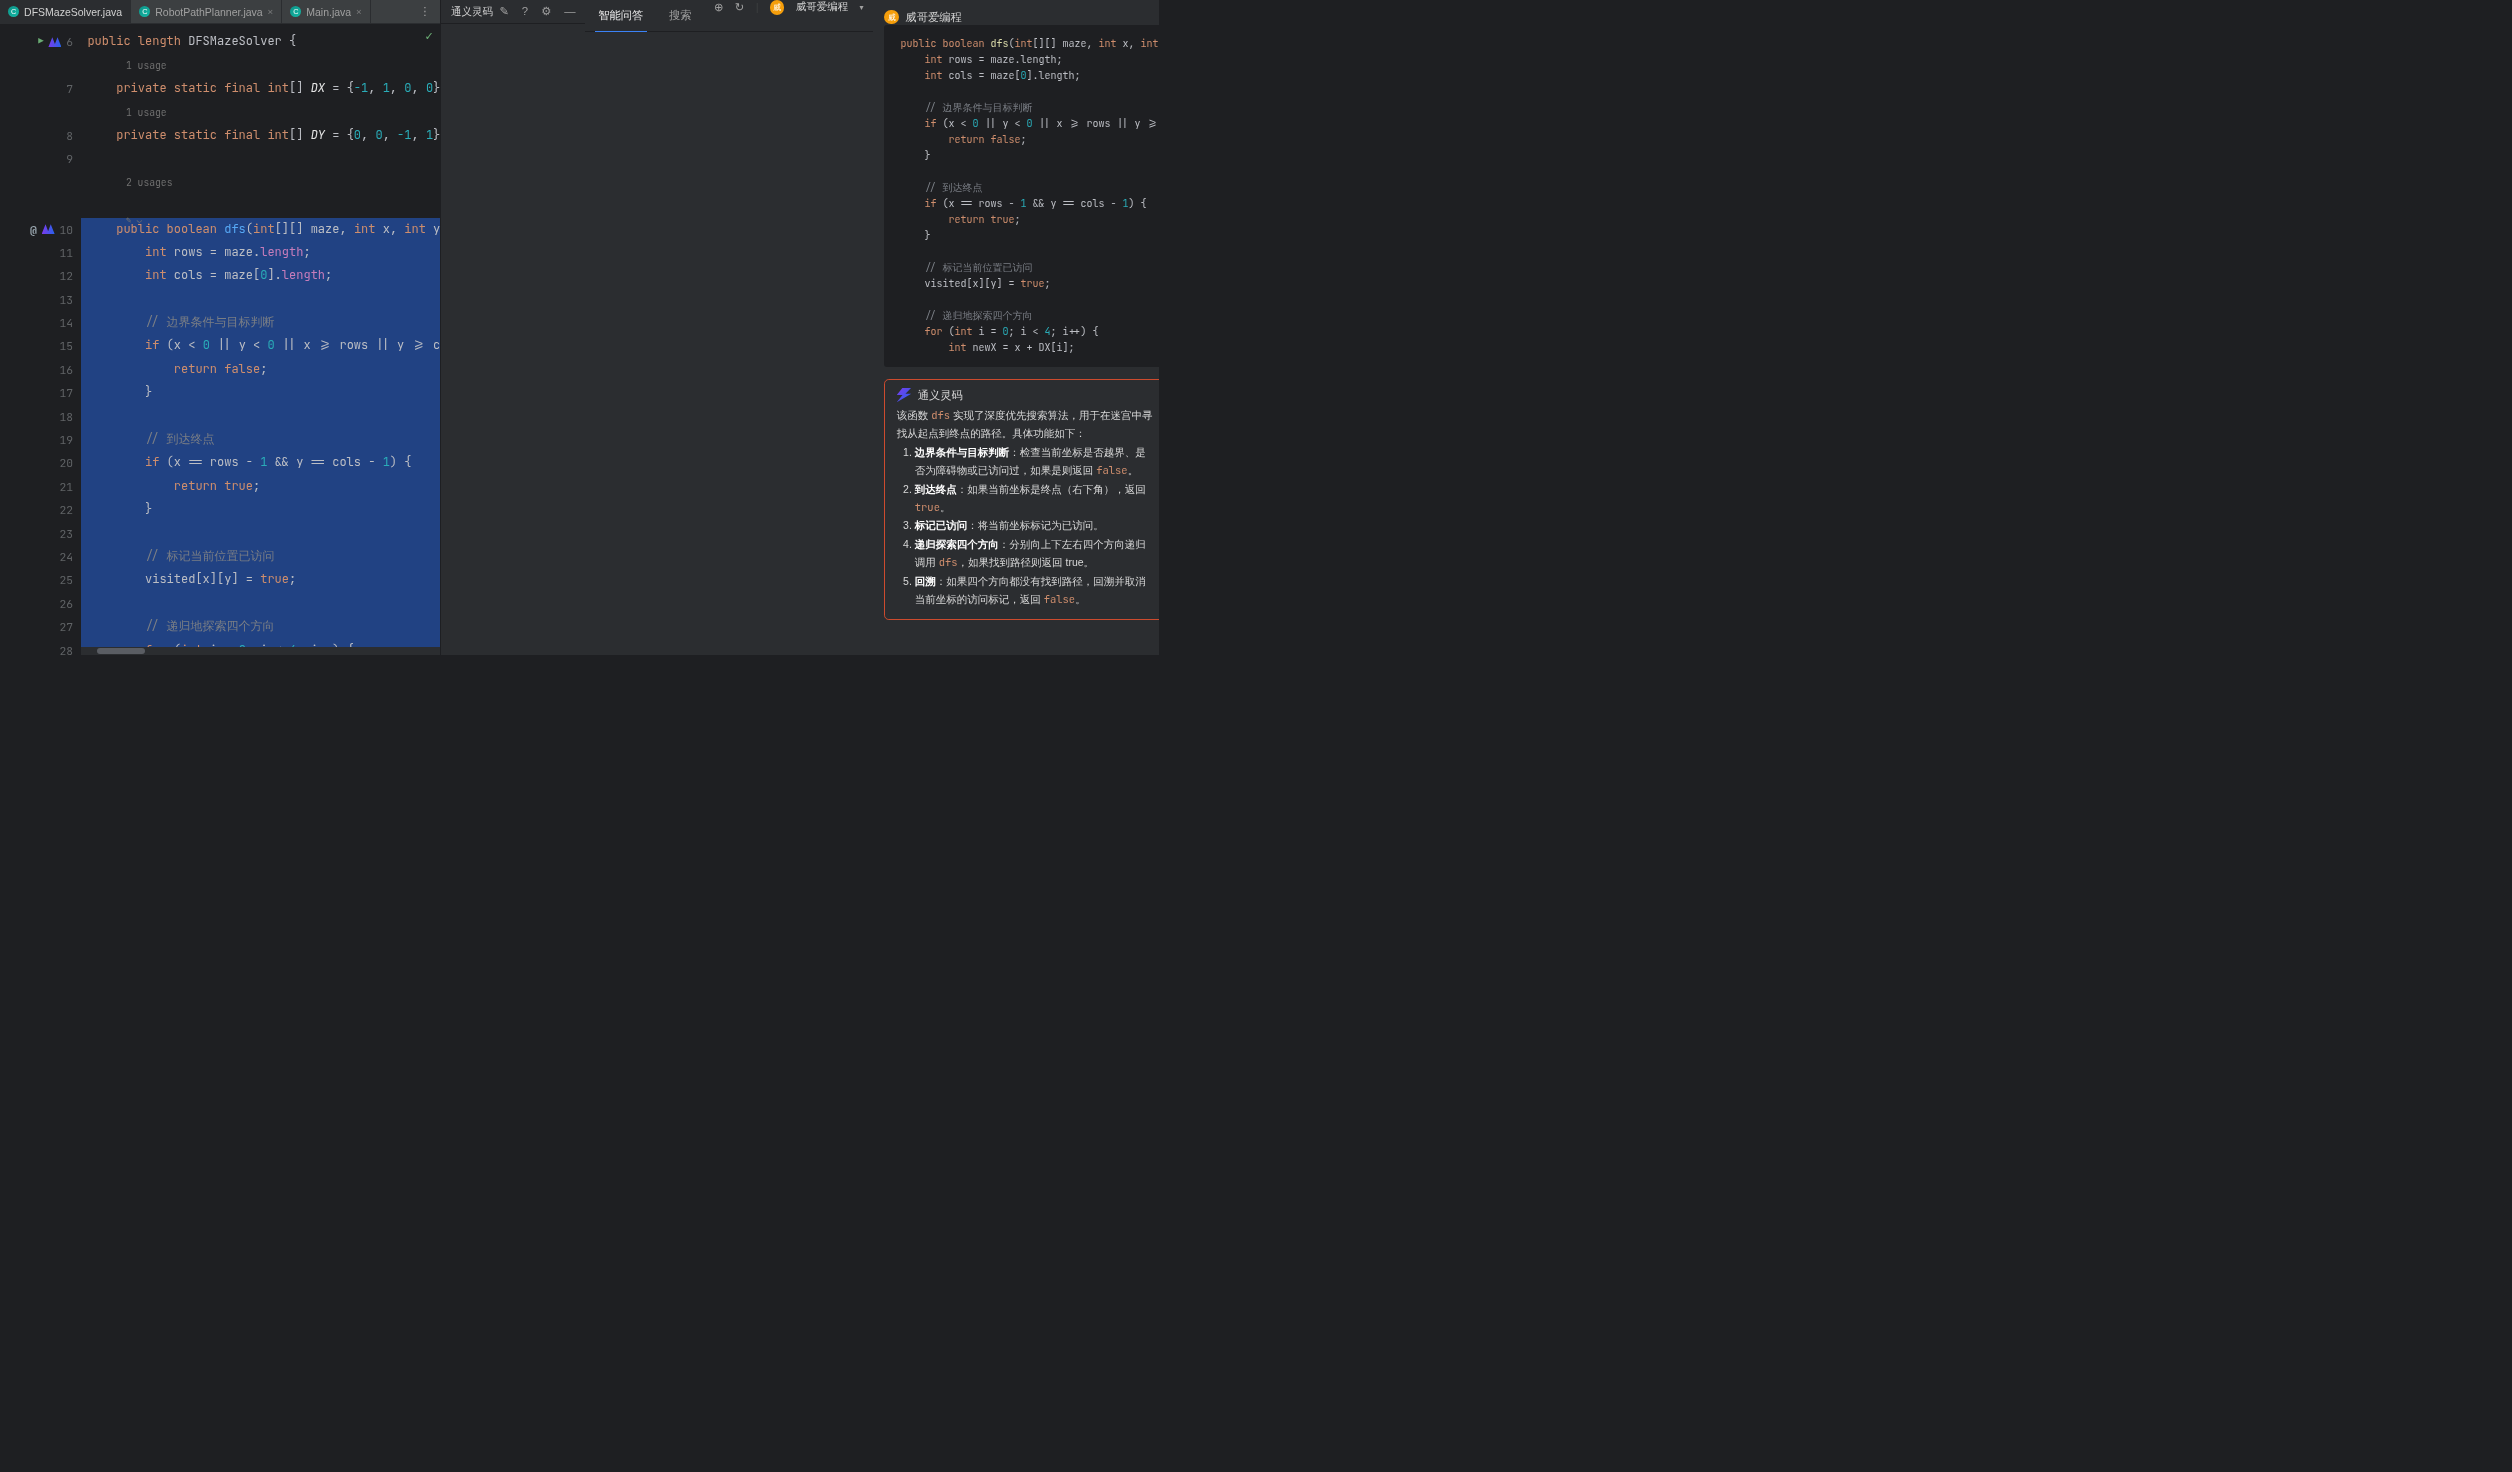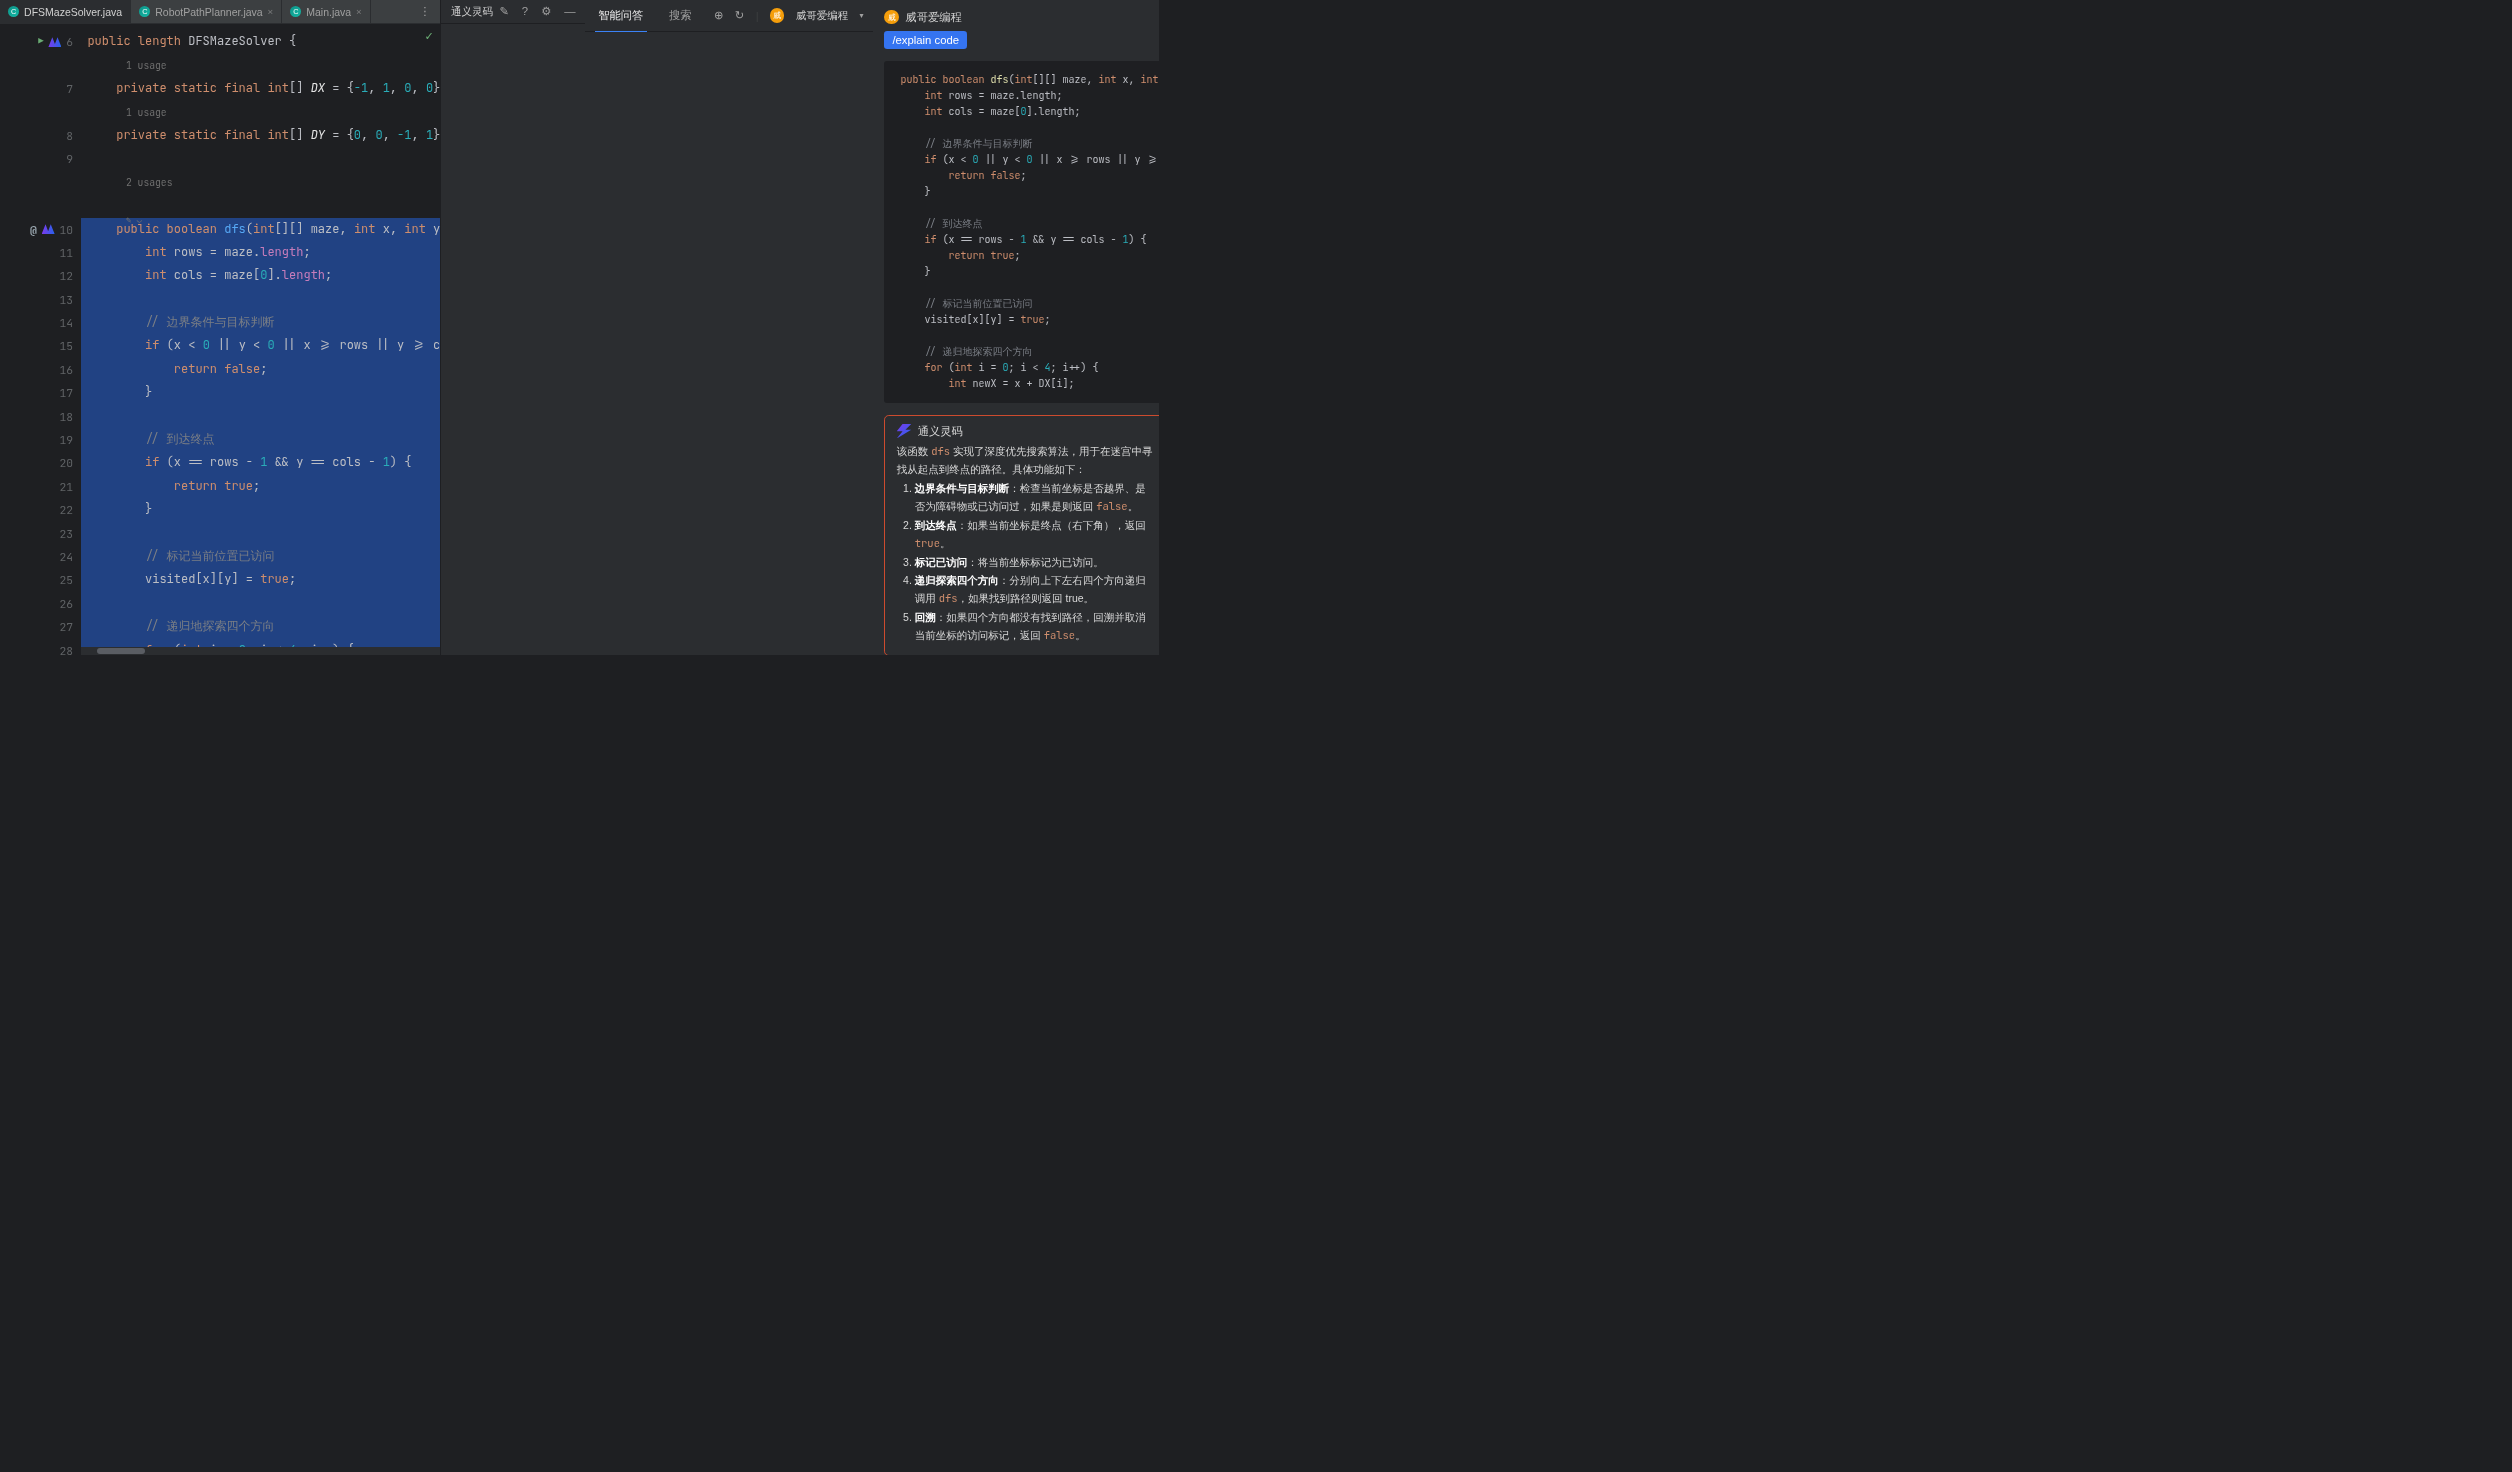--- a/index.html
+++ b/index.html
@@ -41,21 +41,21 @@
   .br { color: #bcbec4; }
   .check { position: absolute; right: 6.4px; top: 6.4px; color: #6aab73; font-size: 11.3px; }
   .h-scroll { position:absolute; bottom:0; left:81px; right:0; height:8px; background:#2b2d30; }
   .h-thumb { position:absolute; left:16px; width:48px; height:6.4px; top:0.8px; background:#5a5d63; border-radius:3.2px; }
 
   .chat-pane { flex: 1; background: #2b2d30; display: flex; flex-direction: row; border-left: 0.8px solid #1e1f22; }
   .chat-titlebar { height: 24px; display: flex; align-items: center; padding: 0 9.7px; gap: 6.4px; border-bottom: 0.8px solid #1e1f22; }
   .chat-title { color: #d1d1d1; font-size: 10.5px; }
   .titlebar-icons { margin-left: auto; display: flex; gap: 13px; color: #a0a0a0; }
   .tb-icon { cursor: pointer; }
-  .chat-tabrow { height: 32px; display: flex; align-items: center; padding: 0 9.7px; gap: 19.3px; border-bottom: 0.8px solid #1e1f22; }
+  .chat-tabrow { height: 32px; display: flex; align-items: flex-start; padding: 0 9.7px; gap: 19.3px; border-bottom: 0.8px solid #1e1f22; }
   .chat-tab { color: #a0a0a0; padding: 8px 3.2px; font-size: 11.3px; }
   .chat-tab.active { color: #e8e8e8; border-bottom: 1.6px solid #3b82f6; }
   .tabrow-right { margin-left: auto; display: flex; gap: 11.3px; align-items: center; color: #a0a0a0; }
   .avatar { width: 14.5px; height: 14.5px; border-radius: 50%; background: #f59e0b; color: #fff; font-size: 8px; display:flex; align-items:center; justify-content:center; }
   .user-label { color: #d1d1d1; font-size: 10.5px; }
   .chev { font-size: 8px; color: #a0a0a0; }
 
   .chat-scroll { flex: 1; overflow: auto; padding: 9.7px 11.3px 6.4px; }
   .msg-header { display:flex; align-items:center; gap:6.4px; color:#d1d1d1; font-size:11.3px; }
   .msg-time { margin-left:auto; color:#8a8d92; font-size:10.5px; }
@@ -239,21 +239,20 @@
       <span class="chev">▾</span>
     </div>
   </div>
 
   <div class="chat-scroll">
     <div class="msg-header">
       <span class="avatar">威</span>
       <span>威哥爱编程</span>
       <span class="msg-time">今天 14:55</span>
     </div>
-    <div><span class="cmd-chip">/explain code</span></div>
 
     <div class="chat-code"><span class="ckw">public boolean</span> <span class="cfn">dfs</span>(<span class="ckw">int</span>[][] <span class="cid">maze</span>, <span class="ckw">int</span> <span class="cid">x</span>, <span class="ckw">int</span> <span class="cid">y</span>, <span class="ckw">boolean</span>[][] <span class="cid">visited</span>) {
     <span class="ckw">int</span> rows = maze.length;
     <span class="ckw">int</span> cols = maze[<span class="cnm">0</span>].length;
 
     <span class="ccm">// 边界条件与目标判断</span>
     <span class="ckw">if</span> (x &lt; <span class="cnm">0</span> || y &lt; <span class="cnm">0</span> || x &gt;= rows || y &gt;= cols || maze[x][y] == <span class="cnm">0</span> || visited[x][y]) {
         <span class="ckw">return false</span>;
     }
 

